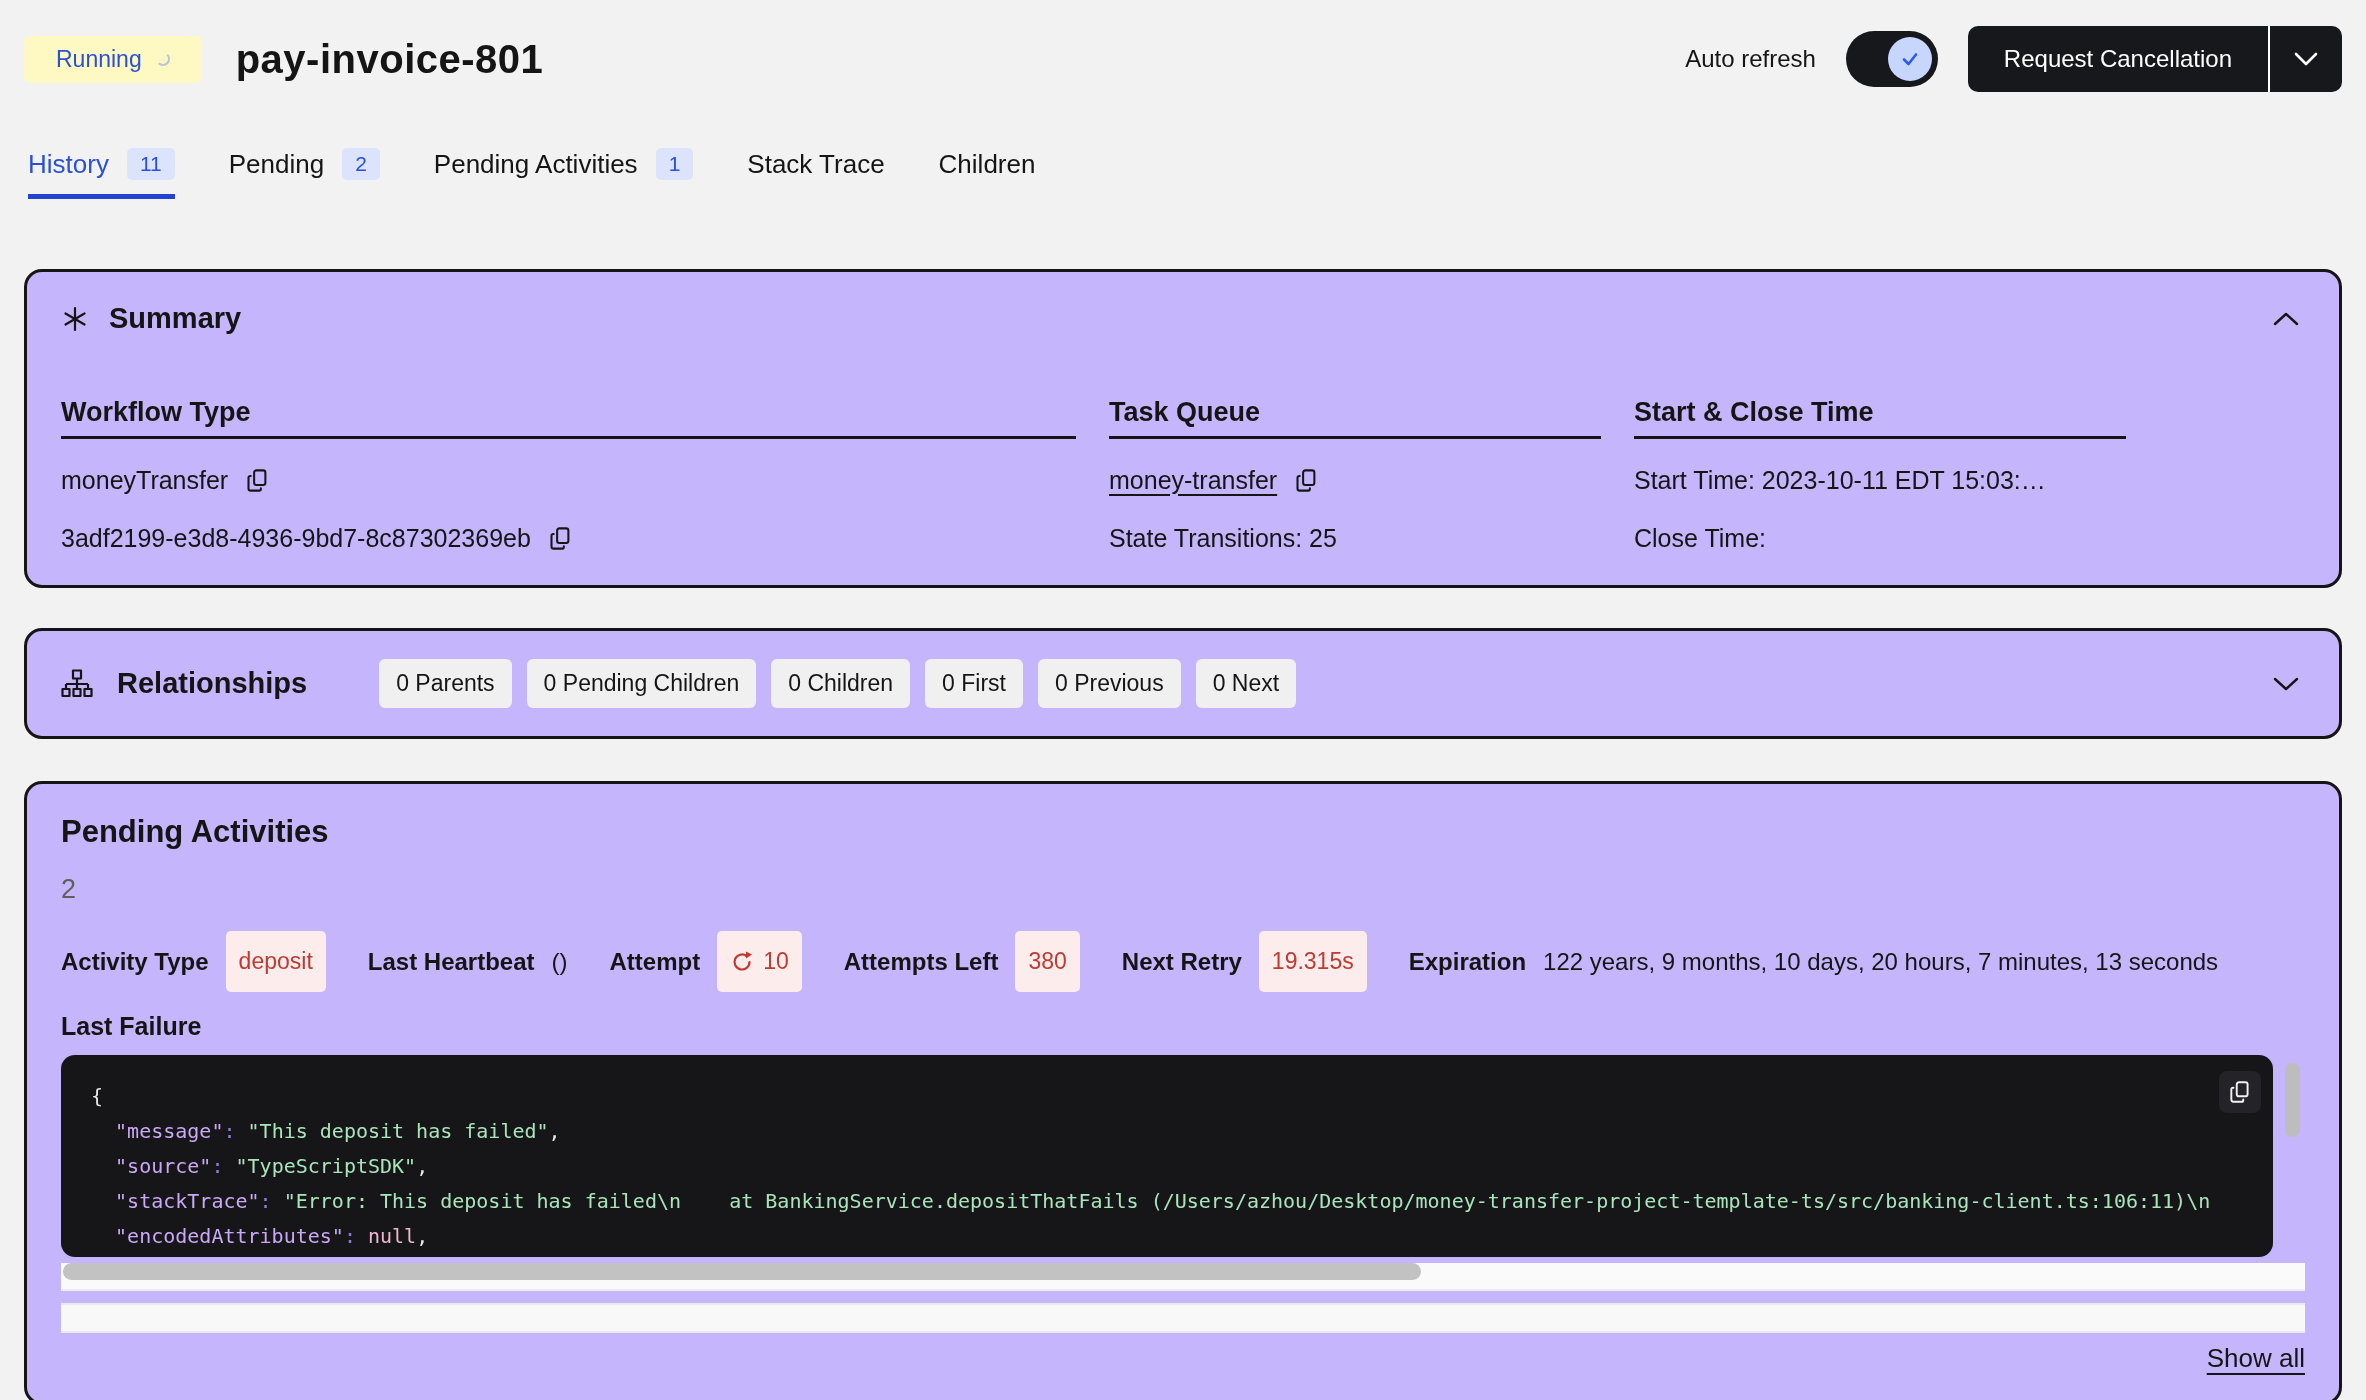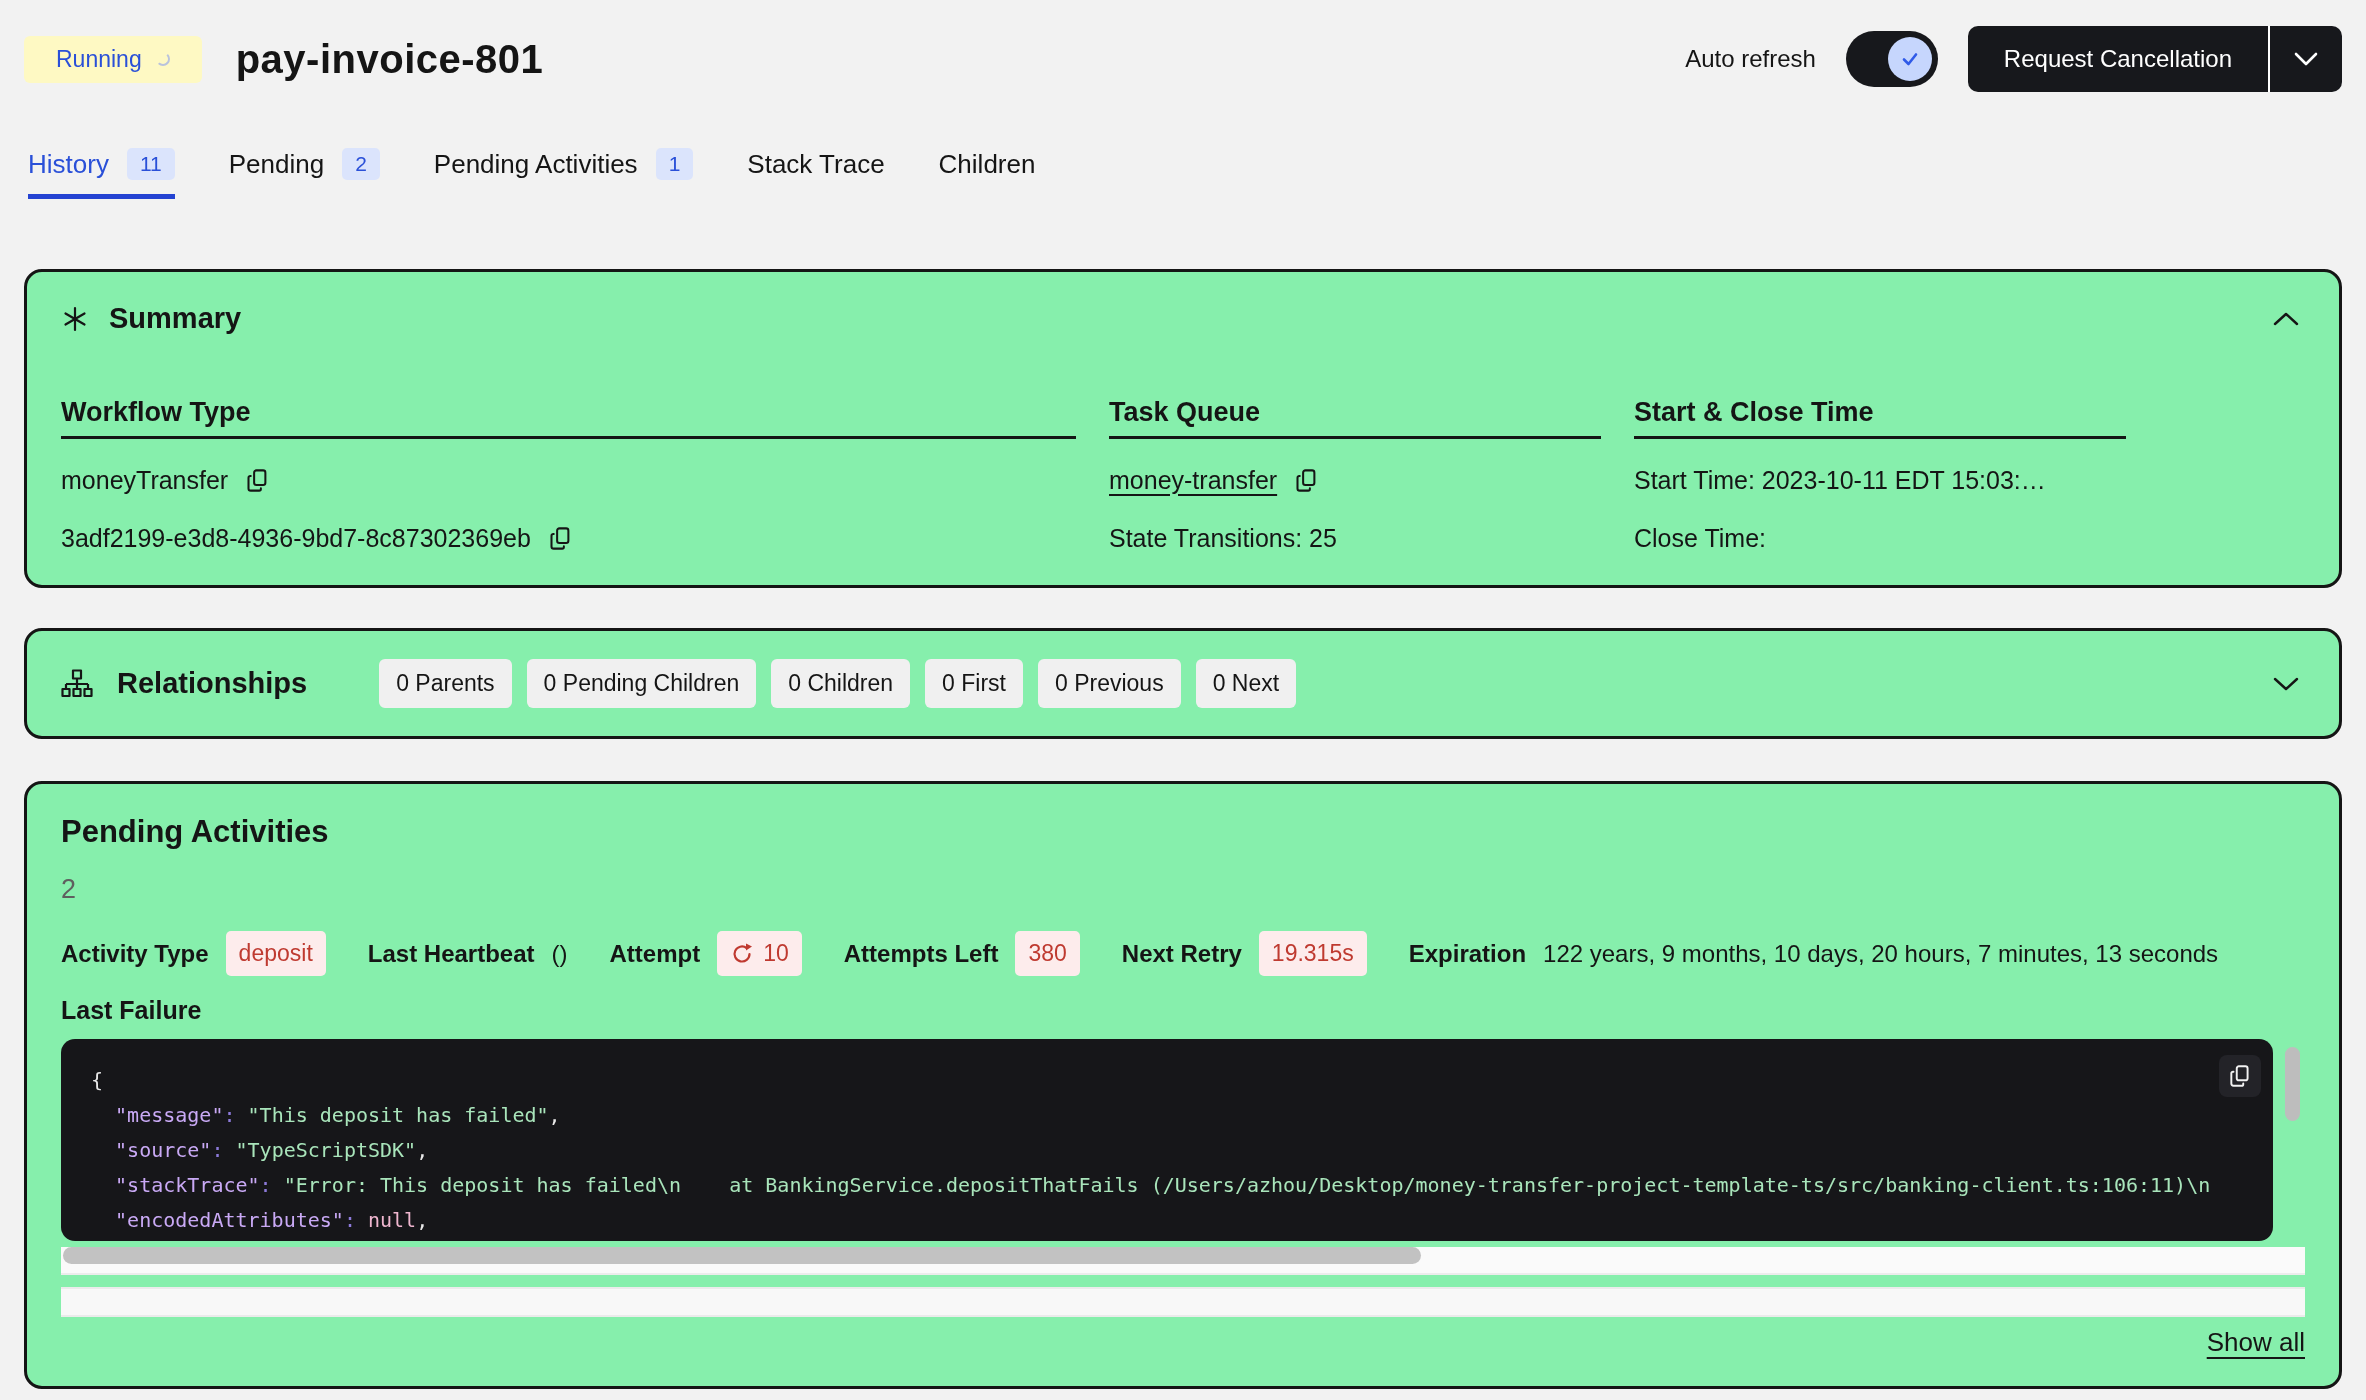--- a/index.html
+++ b/index.html
@@ -42,21 +42,21 @@
   .btn-caret { width:72px; display:flex; align-items:center; justify-content:center; background:transparent; border:none; cursor:pointer; }
 
   
   .tabs { display:flex; gap:54px; margin-top:50px; padding-left:4px; }
   .tab { display:flex; align-items:center; gap:18px; font-size:26px; padding-bottom:14px; border-bottom:5px solid transparent; cursor:pointer; }
   .tab.active { color:#2a50d8; border-bottom-color:#2443d2; }
   .tab-count { background:#dbe4fc; color:#2a50d8; font-size:21px; padding:4px 13px; border-radius:5px; }
 
   
   .card {
-    background:#86efac; border:3px solid #151515; border-radius:18px;
+    background:#c4b5fd; border:3px solid #151515; border-radius:18px;
     padding:30px 34px;
   }
   .card-summary { margin-top:70px; padding-bottom:30px; }
   .card-head { display:flex; align-items:center; }
   .card-head .head-left { display:flex; align-items:center; gap:20px; }
   .card-title { font-size:29px; font-weight:700; }
   .collapse-btn { margin-left:auto; background:none; border:none; cursor:pointer; padding:4px; }
 
   .summary-cols { display:flex; gap:33px; margin-top:62px; }
   .s-col-1 { width:1015px; }
@@ -75,21 +75,21 @@
   .card-pending { margin-top:42px; padding-bottom:28px; }
   .pa-title { font-size:31px; font-weight:700; }
   .pa-count { margin-top:24px; font-size:27px; color:#5f5f5f; }
   .pa-fields { display:flex; align-items:center; gap:42px; margin-top:26px; flex-wrap:nowrap; }
   .pa-field { display:flex; align-items:center; gap:17px; white-space:nowrap; }
   .pa-label { font-size:24px; font-weight:700; }
   .pa-value { font-size:24px; }
   .pink-badge {
     display:inline-flex; align-items:center; gap:9px;
     background:#fdecec; color:#bf3a30; font-size:23px;
-    padding:9px 13px; border-radius:5px;
+    padding:17px 13px; border-radius:5px;
   }
   .pa-failure-label { margin-top:20px; font-size:25px; font-weight:700; }
 
   .code-wrap { display:flex; margin-top:14px; gap:8px; }
   .code {
     flex:1; height:202px; background:#161619; border-radius:14px;
     padding:24px 30px; overflow:hidden; position:relative;
     font-family:"DejaVu Sans Mono", monospace; font-size:20px; line-height:35px;
     color:#e9e9e9; white-space:pre;
   }

